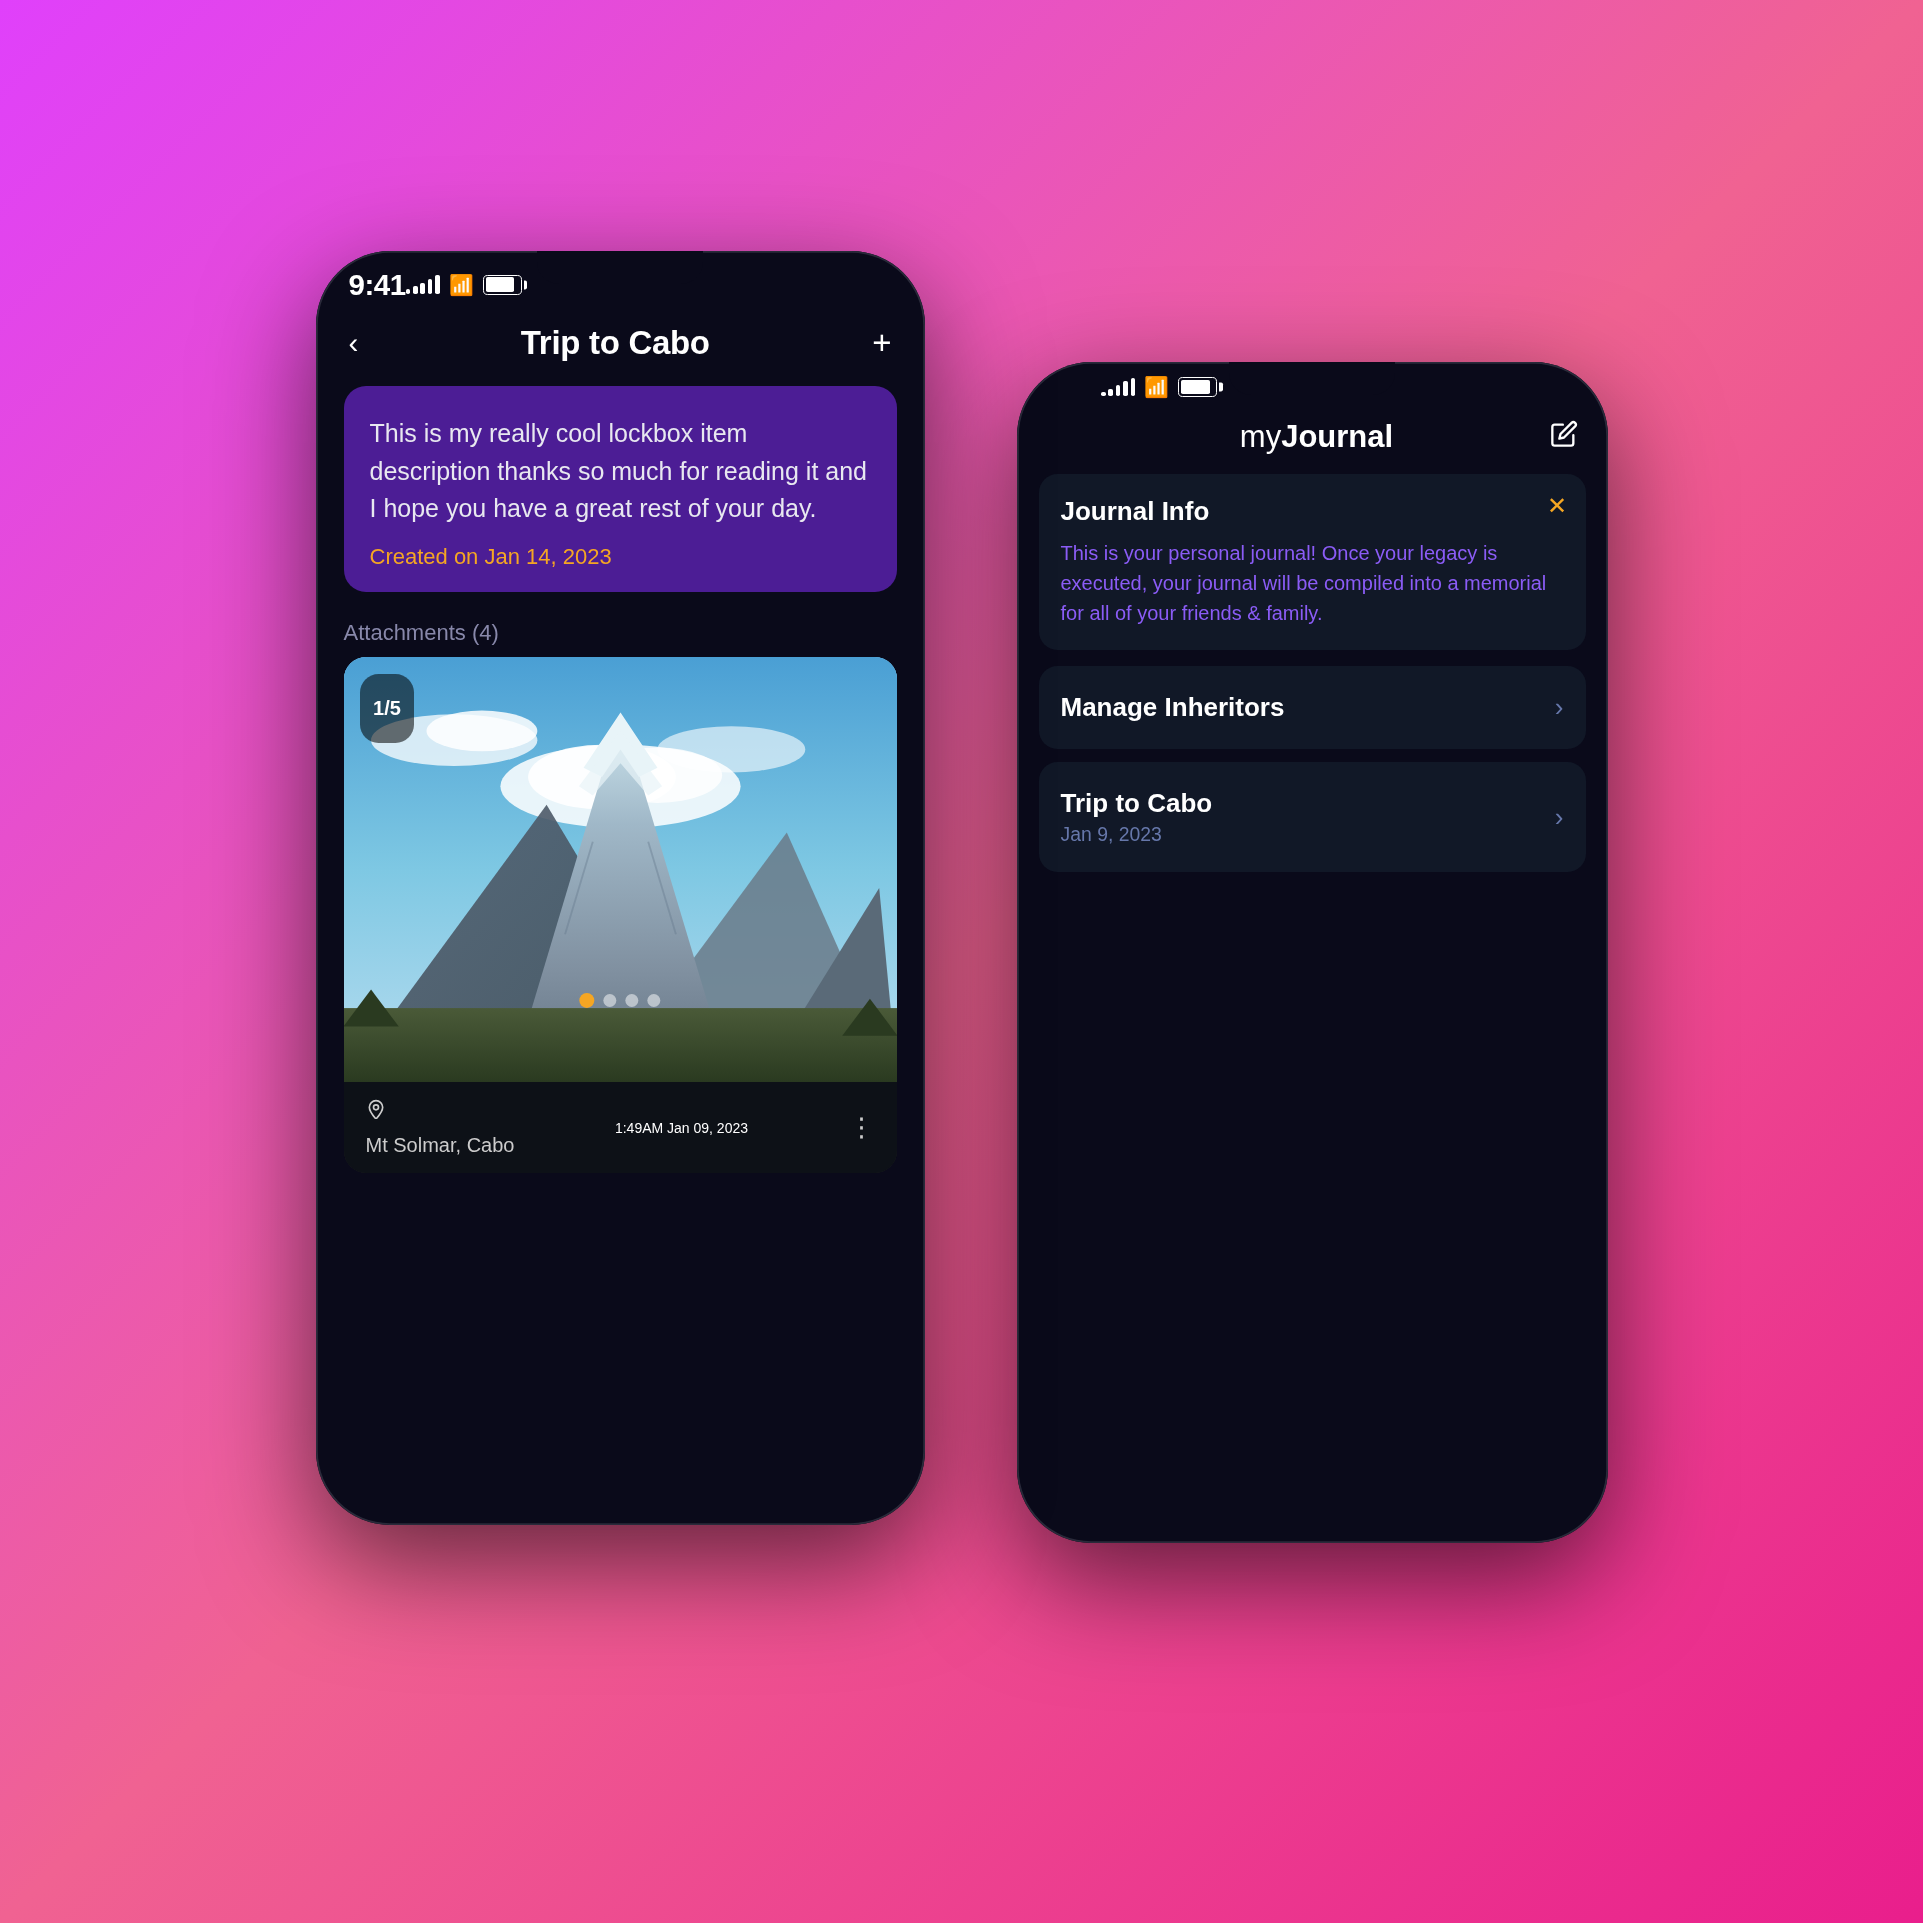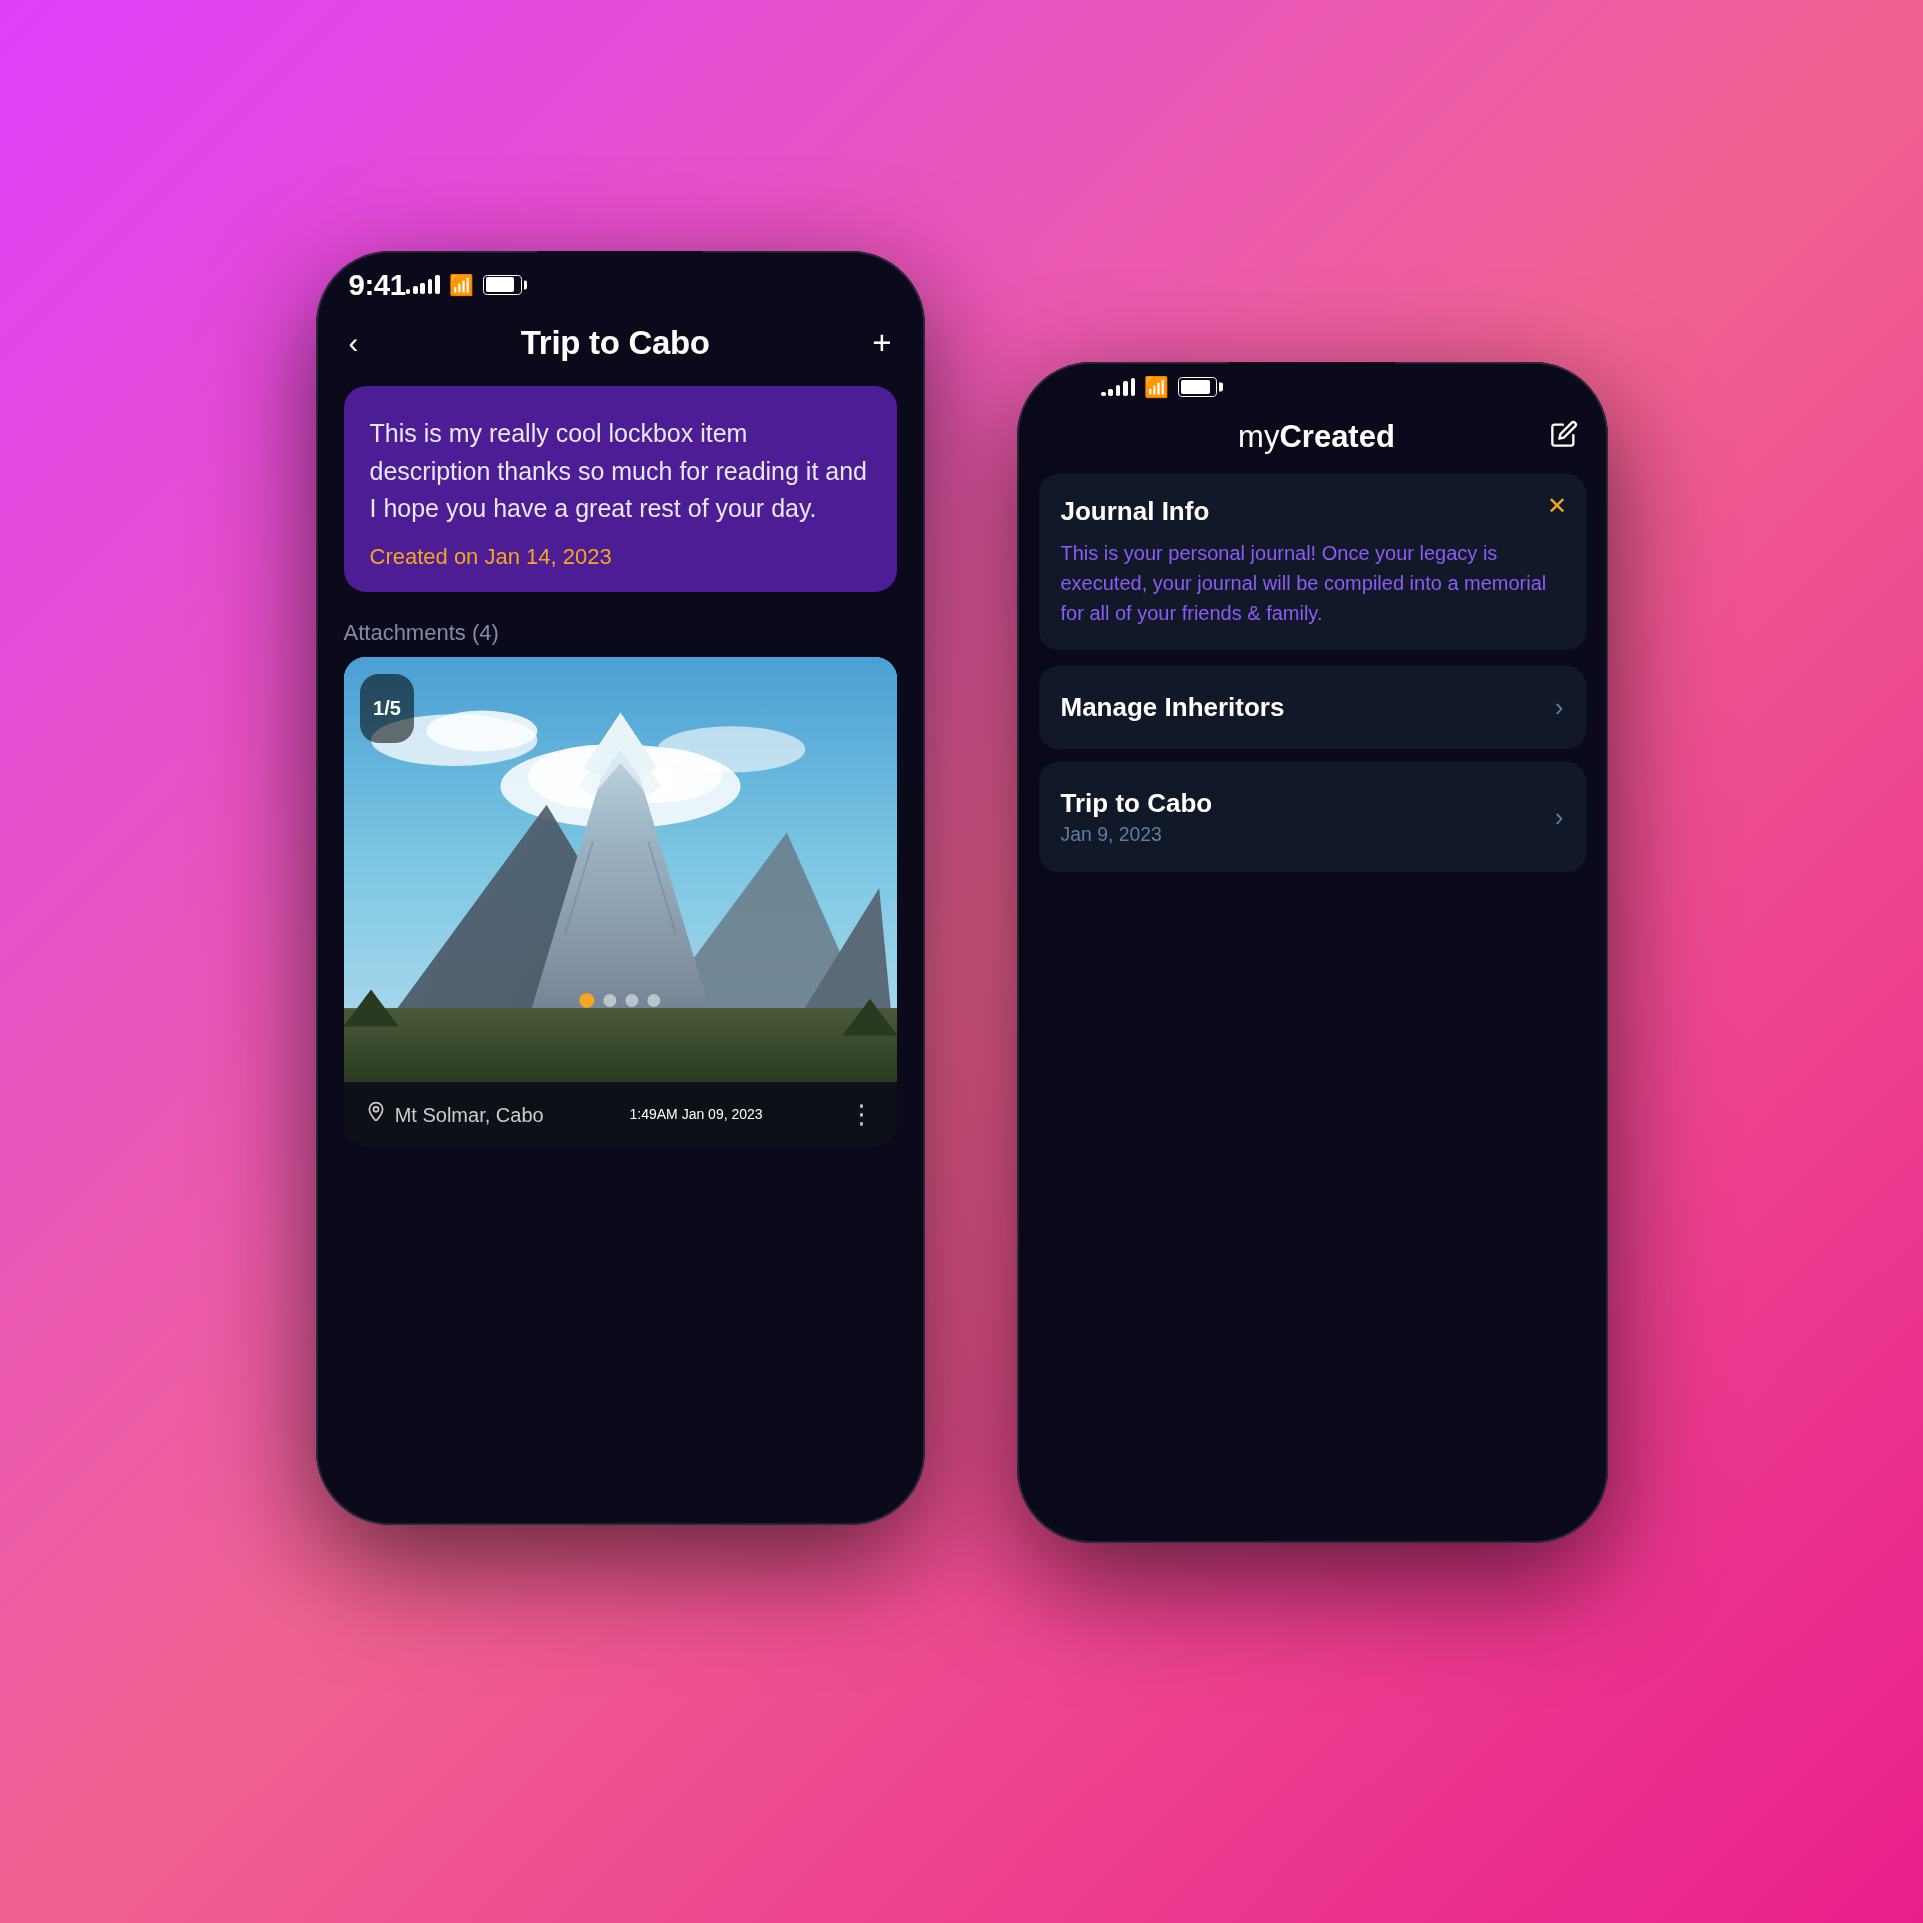--- a/index.html
+++ b/index.html
@@ -256,24 +256,25 @@
     .image-footer {
       background: #0d1117;
       padding: 16.6px 22px;
       display: flex;
       align-items: center;
       justify-content: space-between;
     }
 
     .location-info {
       display: flex;
-      align-items: flex-end;
+      align-items: flex-start;
       gap: 9.2px;
       color: #ccc;
       font-size: 20px;
+      flex-direction: column;
     }
 
     .location-pin {
       color: #ccc;
       font-size: 22px;
     }
 
     .timestamp-info {
       color: #ffffff;
       font-size: 14px;
@@ -425,21 +426,21 @@
         <span class="wifi-icon">📶</span>
         <div class="battery-icon">
           <div class="battery-fill"></div>
         </div>
       </div>
     </div>
 
     <div class="journal-nav">
       <div style="width:37px;"></div>
       <div class="journal-title">
-        <span>my</span><span style="font-weight:700;">Created</span>
+        <span>my</span><span style="font-weight:700;">Journal</span>
       </div>
       <div class="edit-icon">
         <svg width="28" height="28" viewBox="0 0 24 24" fill="none" stroke="#fff" stroke-width="2" stroke-linecap="round" stroke-linejoin="round">
           <path d="M11 4H4a2 2 0 0 0-2 2v14a2 2 0 0 0 2 2h14a2 2 0 0 0 2-2v-7"></path>
           <path d="M18.5 2.5a2.121 2.121 0 0 1 3 3L12 15l-4 1 1-4 9.5-9.5z"></path>
         </svg>
       </div>
     </div>
 
     <div class="journal-info-card">

